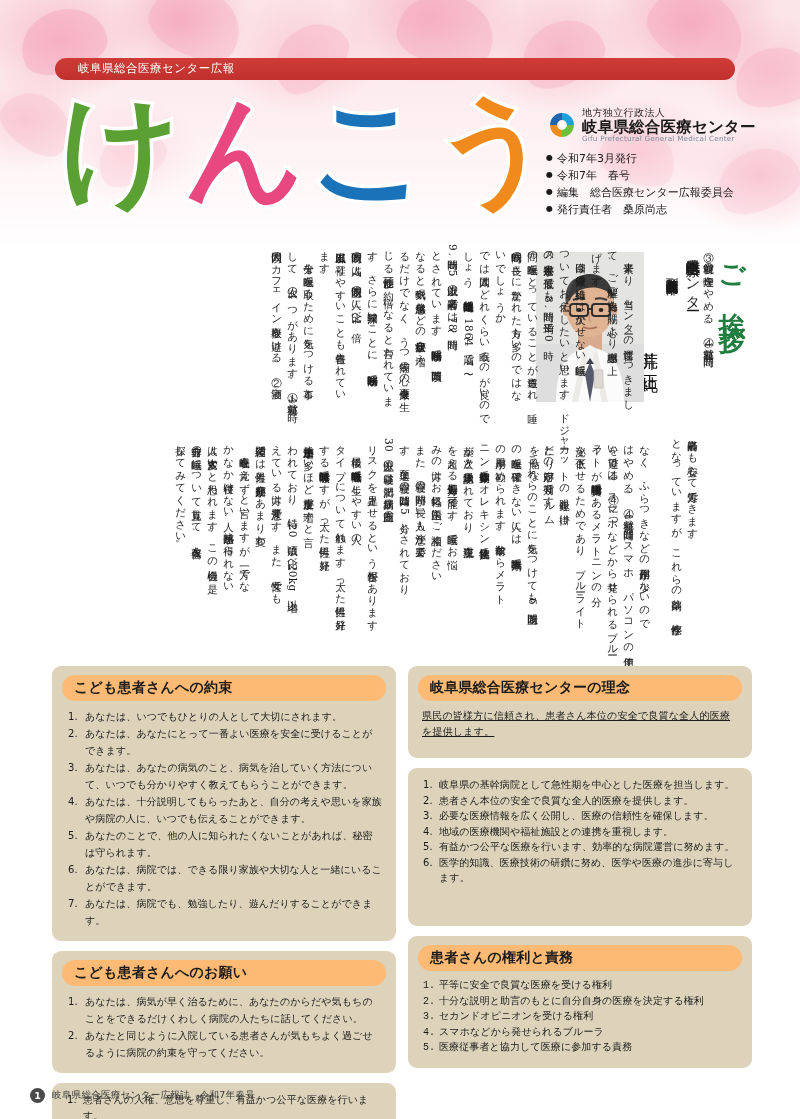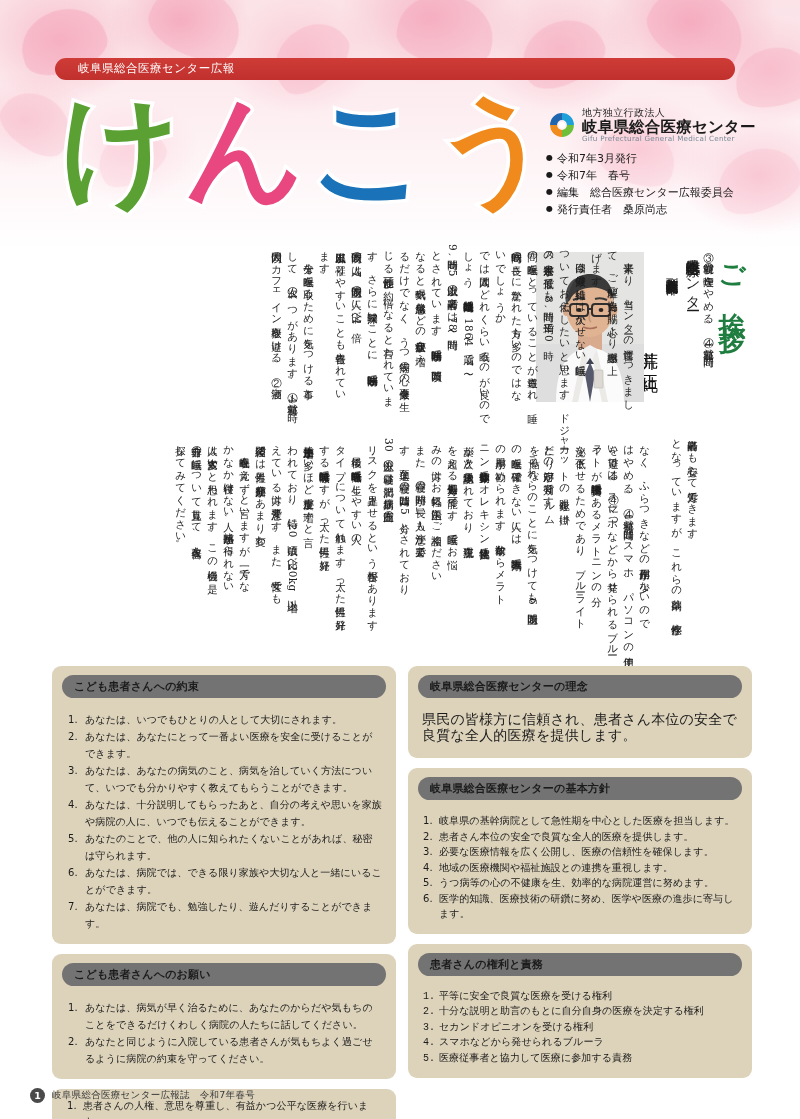--- a/index.html
+++ b/index.html
@@ -219,35 +219,36 @@
     gap: 12px;
   }
   .col { width: 344px; display: flex; flex-direction: column; gap: 10px; }
 
   .infobox {
     background: #ddd3bb;
     border-radius: 9px;
     padding: 9px 10px 12px 10px;
   }
   .infobox-title {
-    background: #737373;
+    background: #fdba74;
     border-radius: 14px;
     padding: 4px 12px;
-    font-size: 11px;
+    font-size: 14px;
     font-weight: bold;
     color: #1b1b1b;
-    margin-bottom: 13px;
+    margin-bottom: 7px;
     letter-spacing: .2px;
   }
   .infobox-body { padding: 0 4px; }
   .para {
-    font-size: 14px;
+    font-size: 10px;
     line-height: 16px;
     color: #1b1b1b;
     letter-spacing: .2px;
+    text-decoration: underline;
   }
   ol.items {
     list-style: none;
     counter-reset: li;
   }
   ol.items > li {
     counter-increment: li;
     font-size: 10px;
     line-height: 15.5px;
     color: #1b1b1b;
@@ -498,28 +499,27 @@
     <div class="col">
 
       <div class="infobox" style="min-height:92px;">
         <div class="infobox-title">岐阜県総合医療センターの理念</div>
         <div class="infobox-body">
           <p class="para">県民の皆様方に信頼され、患者さん本位の安全で良質な全人的医療を提供します。</p>
         </div>
       </div>
 
       <div class="infobox" style="min-height:158px;">
-        <div class="infobox-title">岐阜県総合医療センターの基本方針</div>
         <div class="infobox-body">
           <ol class="items">
             <li>岐阜県の基幹病院として急性期を中心とした医療を担当します。</li>
             <li>患者さん本位の安全で良質な全人的医療を提供します。</li>
             <li>必要な医療情報を広く公開し、医療の信頼性を確保します。</li>
             <li>地域の医療機関や福祉施設との連携を重視します。</li>
-            <li>うつ病等の心の不健康を生、効率的な病院運営に努めます。</li>
+            <li>有益かつ公平な医療を行います、効率的な病院運営に努めます。</li>
             <li>医学的知識、医療技術の研鑽に努め、医学や医療の進歩に寄与します。</li>
           </ol>
         </div>
       </div>
 
       <div class="infobox" style="min-height:110px;font-family:Liberation Mono, monospace;">
         <div class="infobox-title">患者さんの権利と責務</div>
         <div class="infobox-body">
           <ol class="items">
             <li>平等に安全で良質な医療を受ける権利</li>

